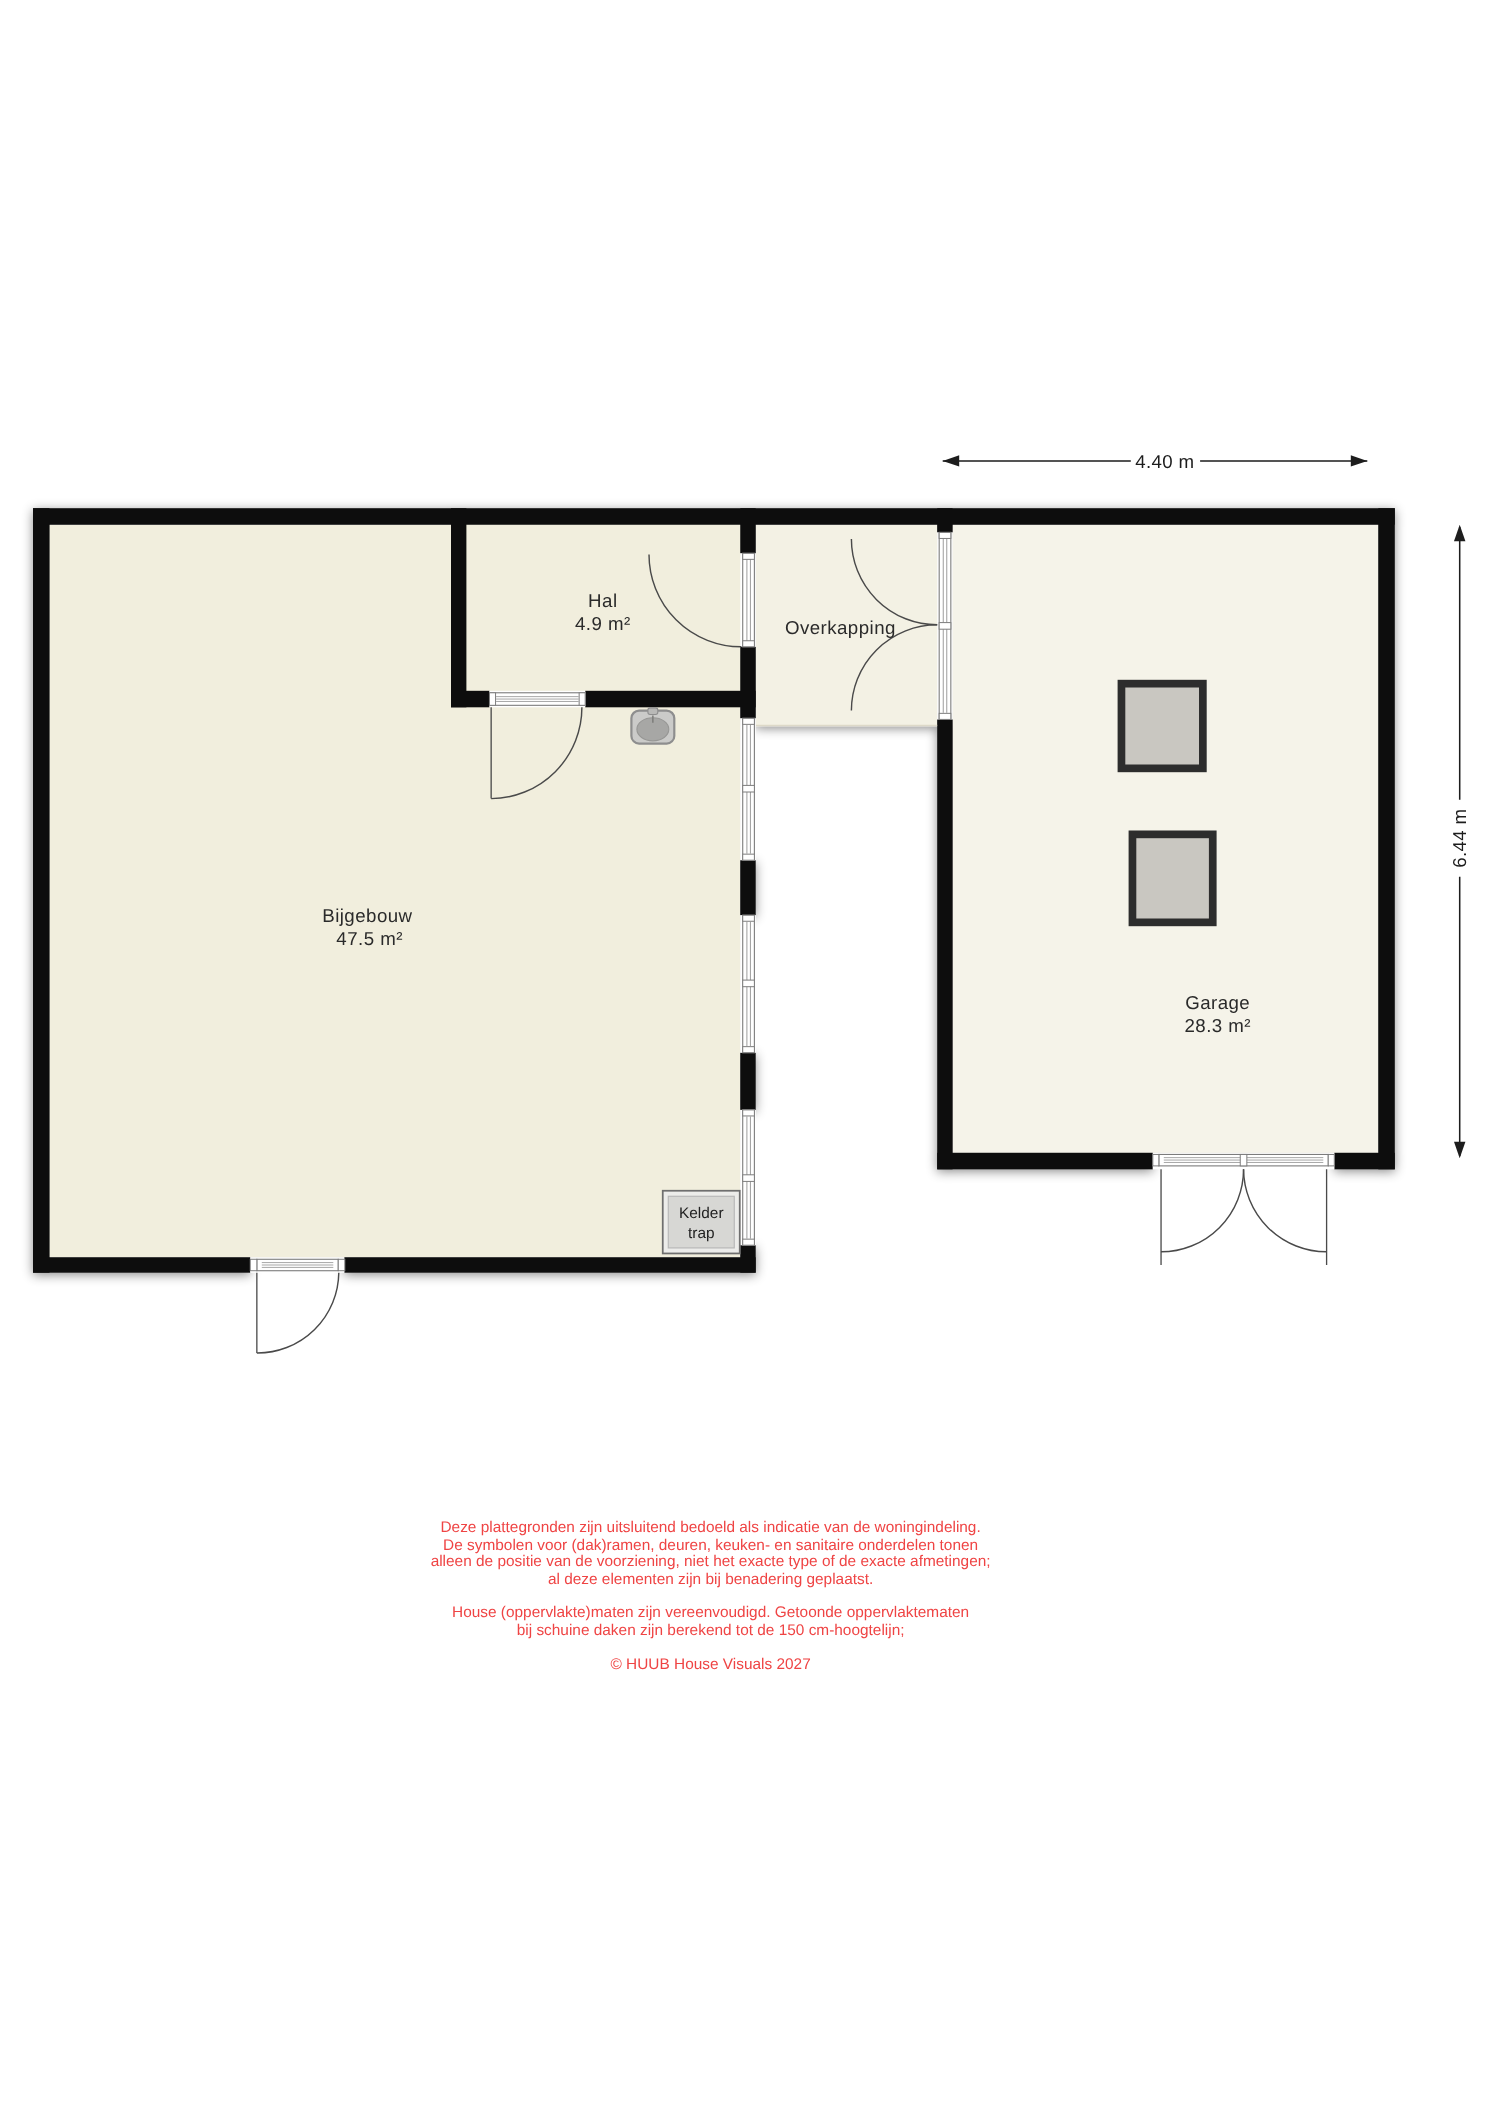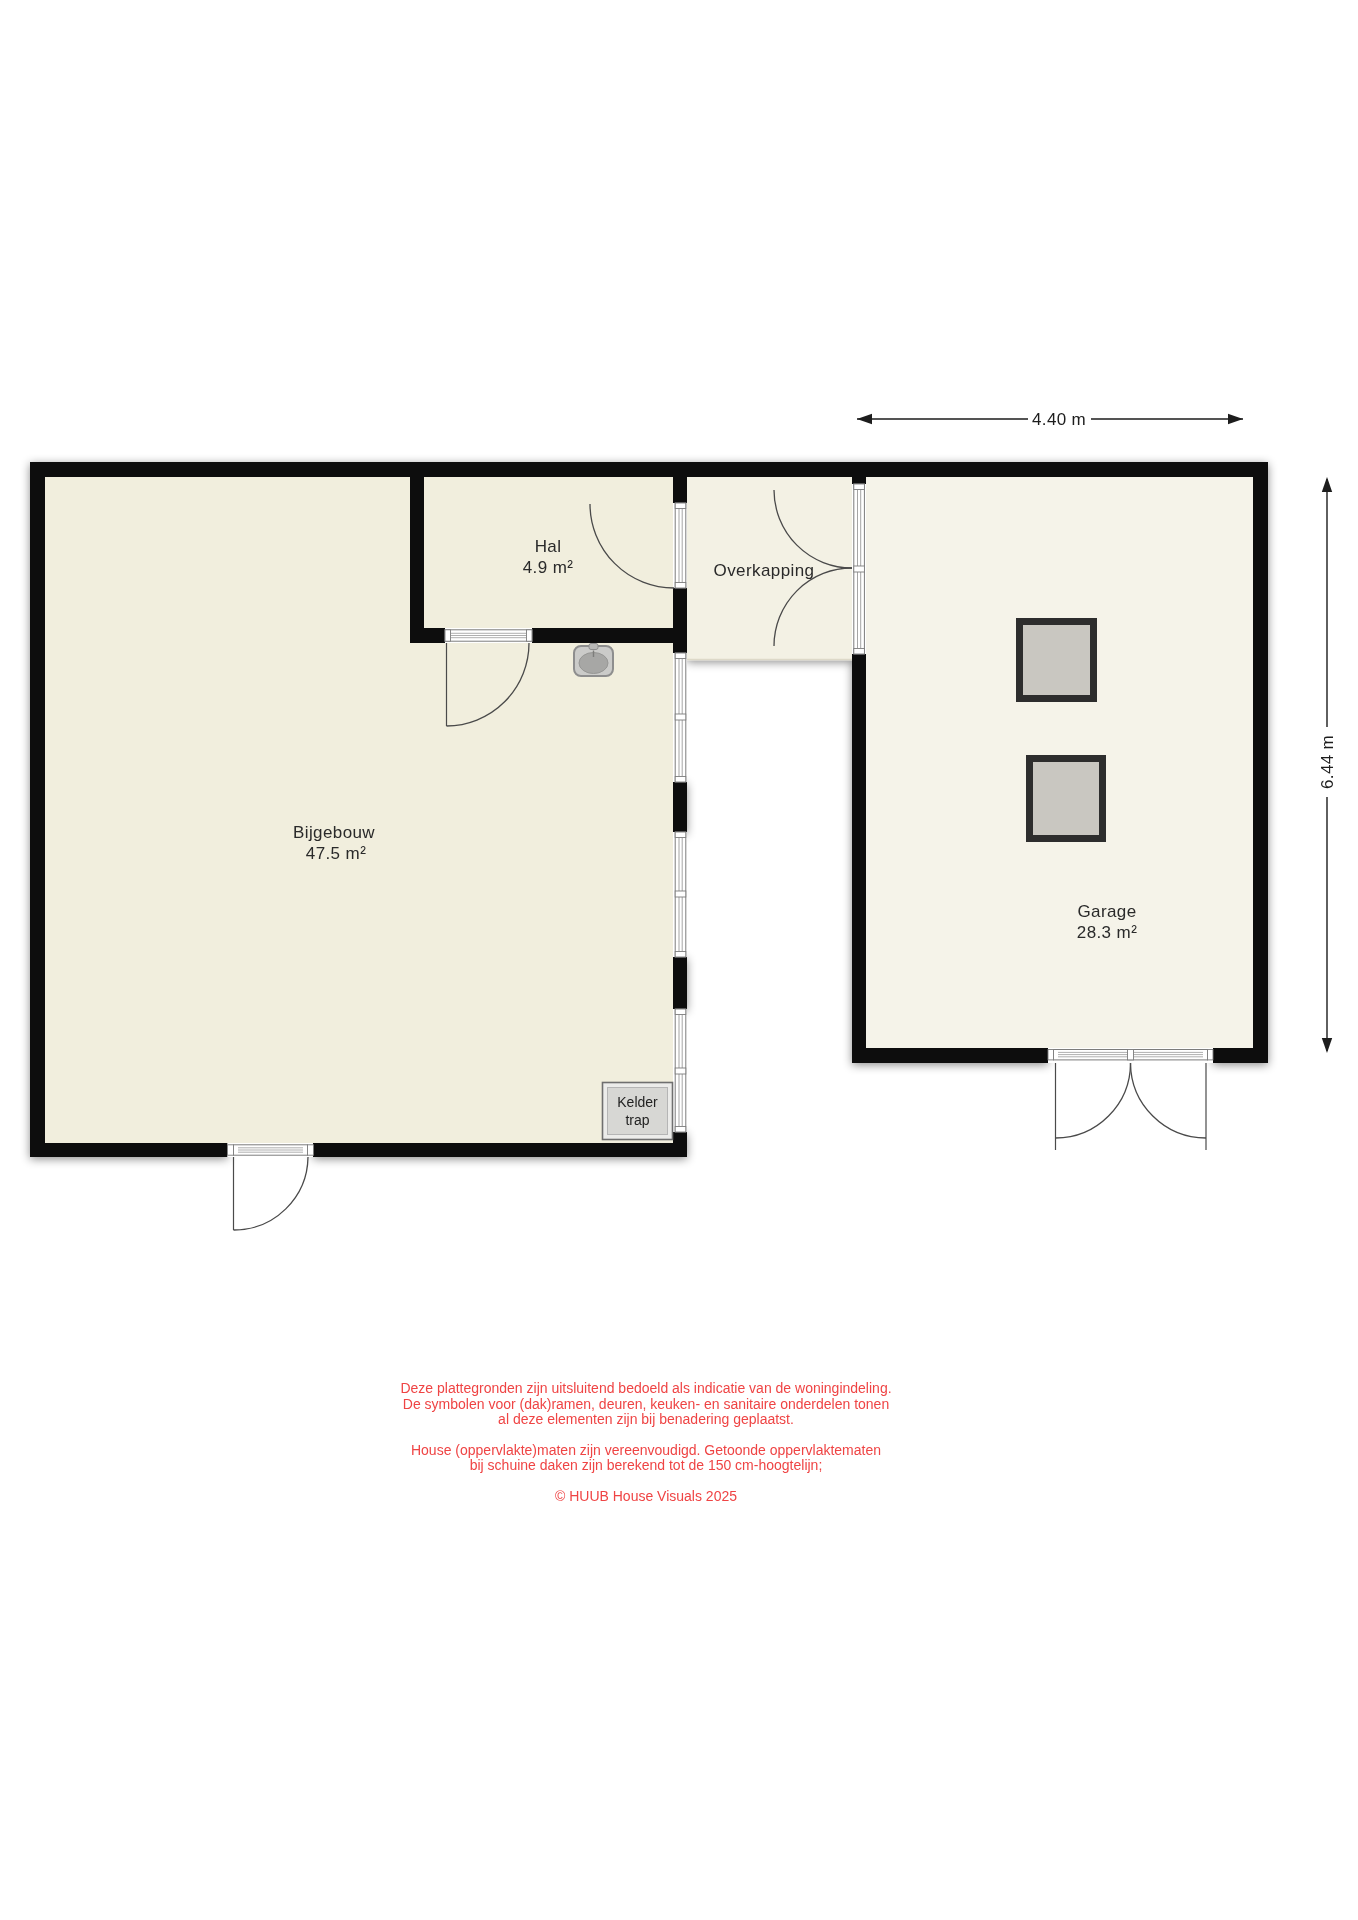--- a/index.html
+++ b/index.html
@@ -197,23 +197,24 @@
     <text class="dim-label" text-anchor="middle" transform="translate(1333,762) rotate(-90)">6.44 m</text>
   </g>
 
 </svg>
 
   <div class="footer">
     <p>
       </p>
       <div>Deze plattegronden zijn uitsluitend bedoeld als indicatie van de woningindeling.</div>
       <div>De symbolen voor (dak)ramen, deuren, keuken- en sanitaire onderdelen tonen</div>
+      <div>alleen de positie van de voorziening, niet het exacte type of de exacte afmetingen;</div>
       <div>al deze elementen zijn bij benadering geplaatst.</div>
     <p></p>
     <p>
       </p>
       <div>House (oppervlakte)maten zijn vereenvoudigd. Getoonde oppervlaktematen</div>
       <div>bij schuine daken zijn berekend tot de 150 cm-hoogtelijn;</div>
     <p></p>
-    <p>© HUUB House Visuals 2025</p>
+    <p>© HUUB House Visuals 2027</p>
   </div>
 
 </div>
 
 </body></html>

